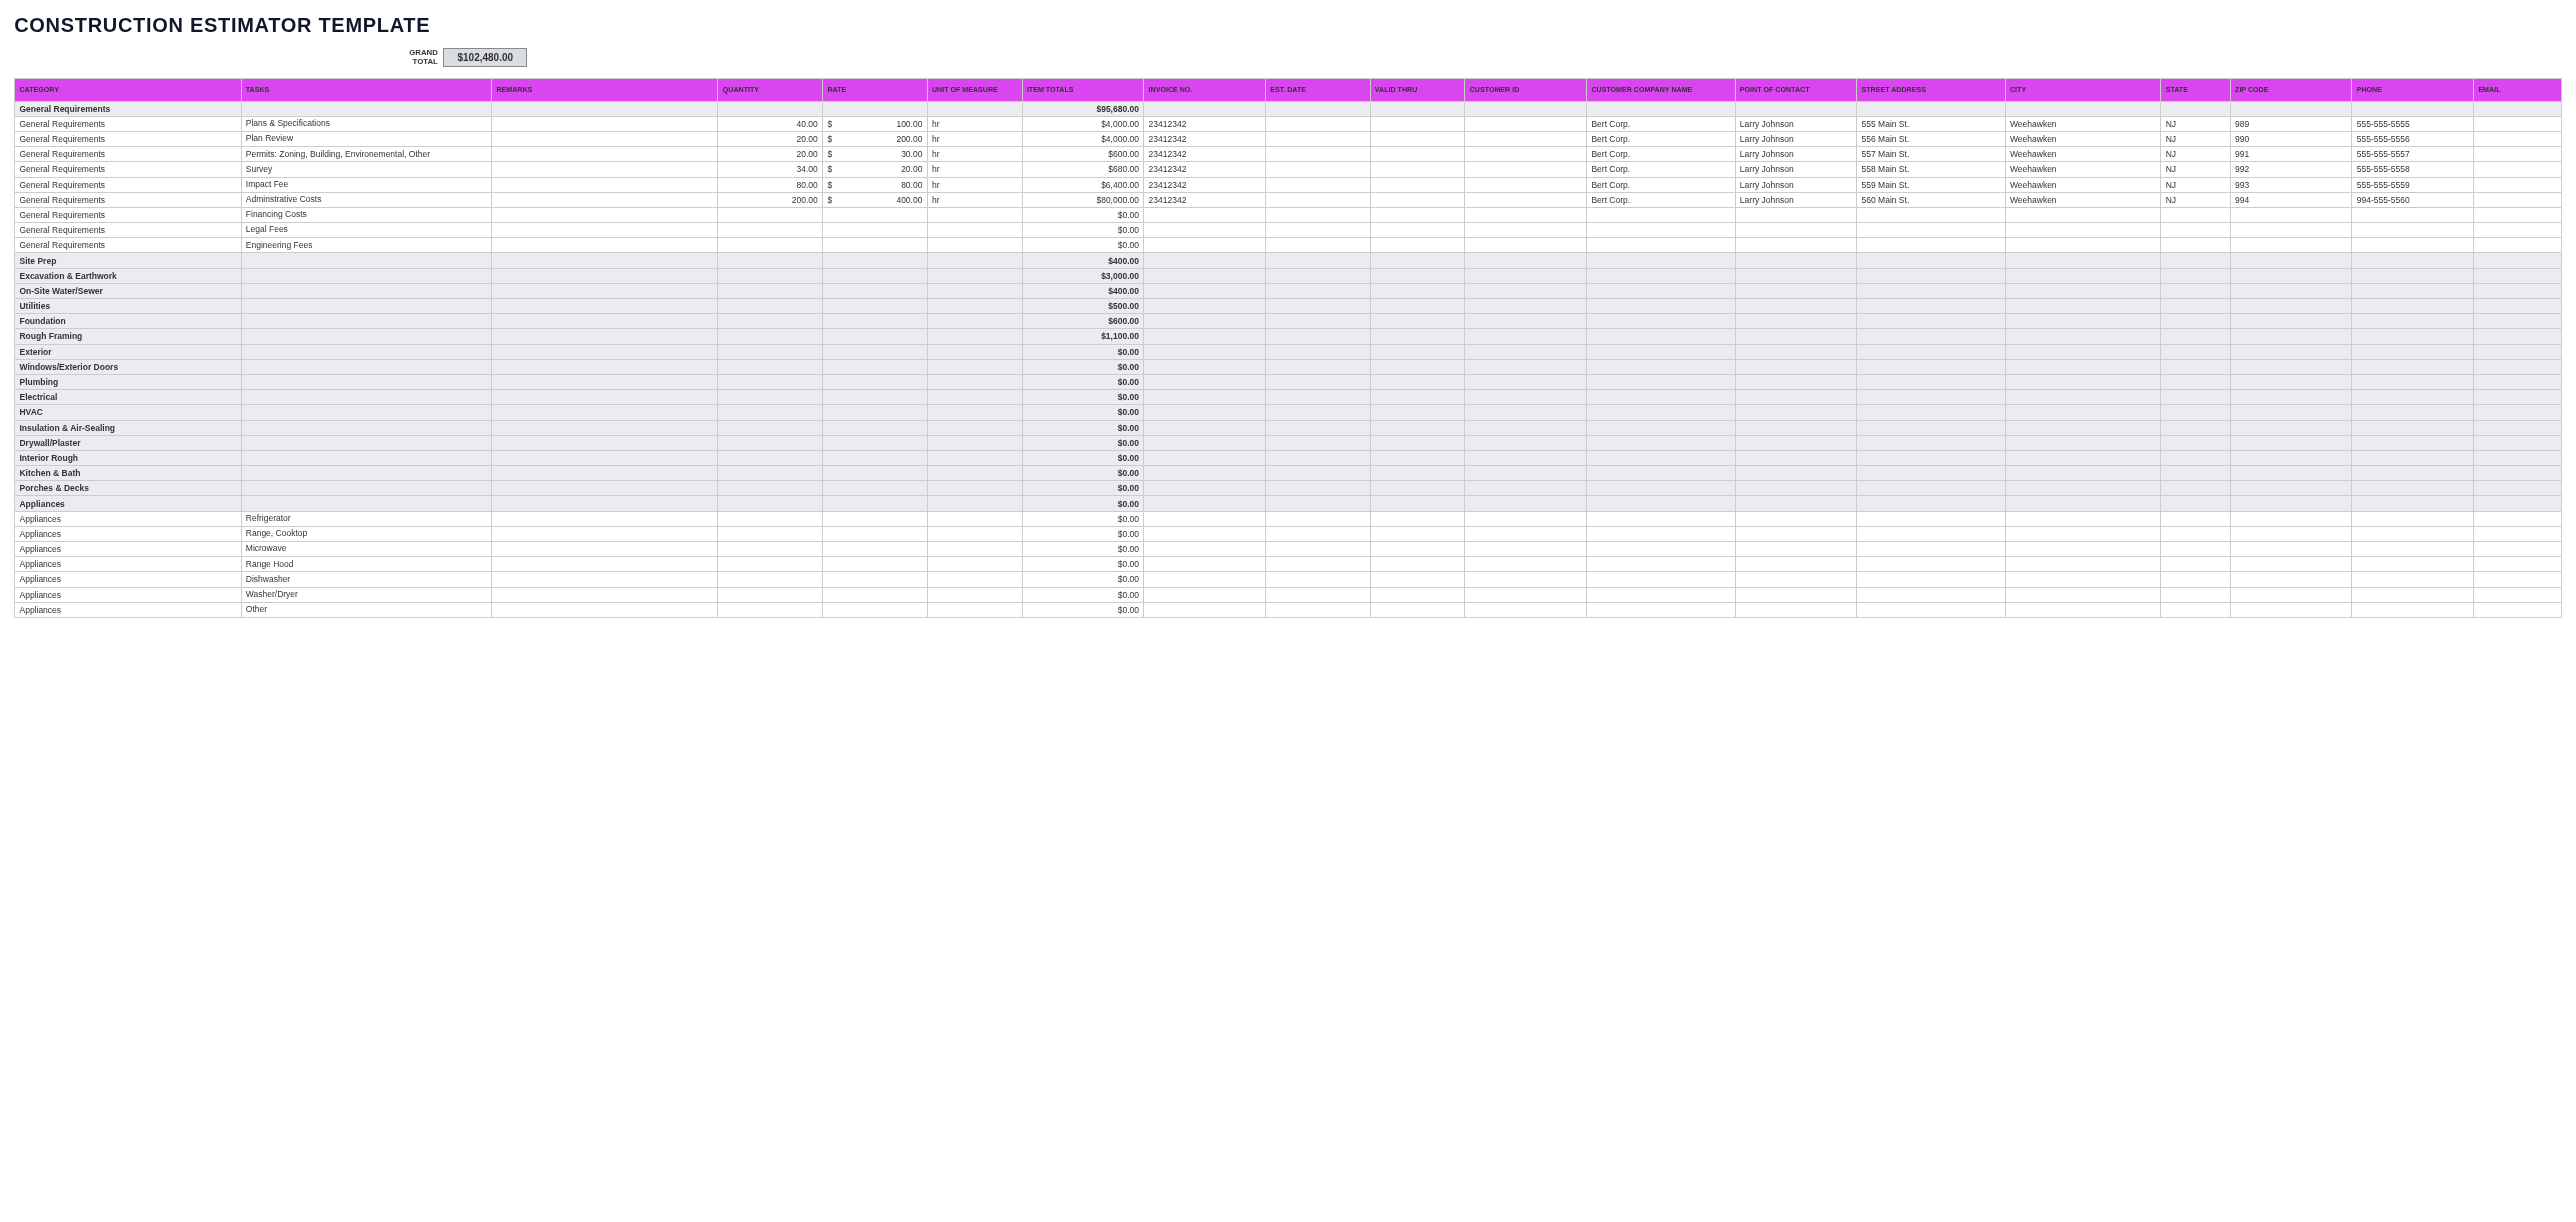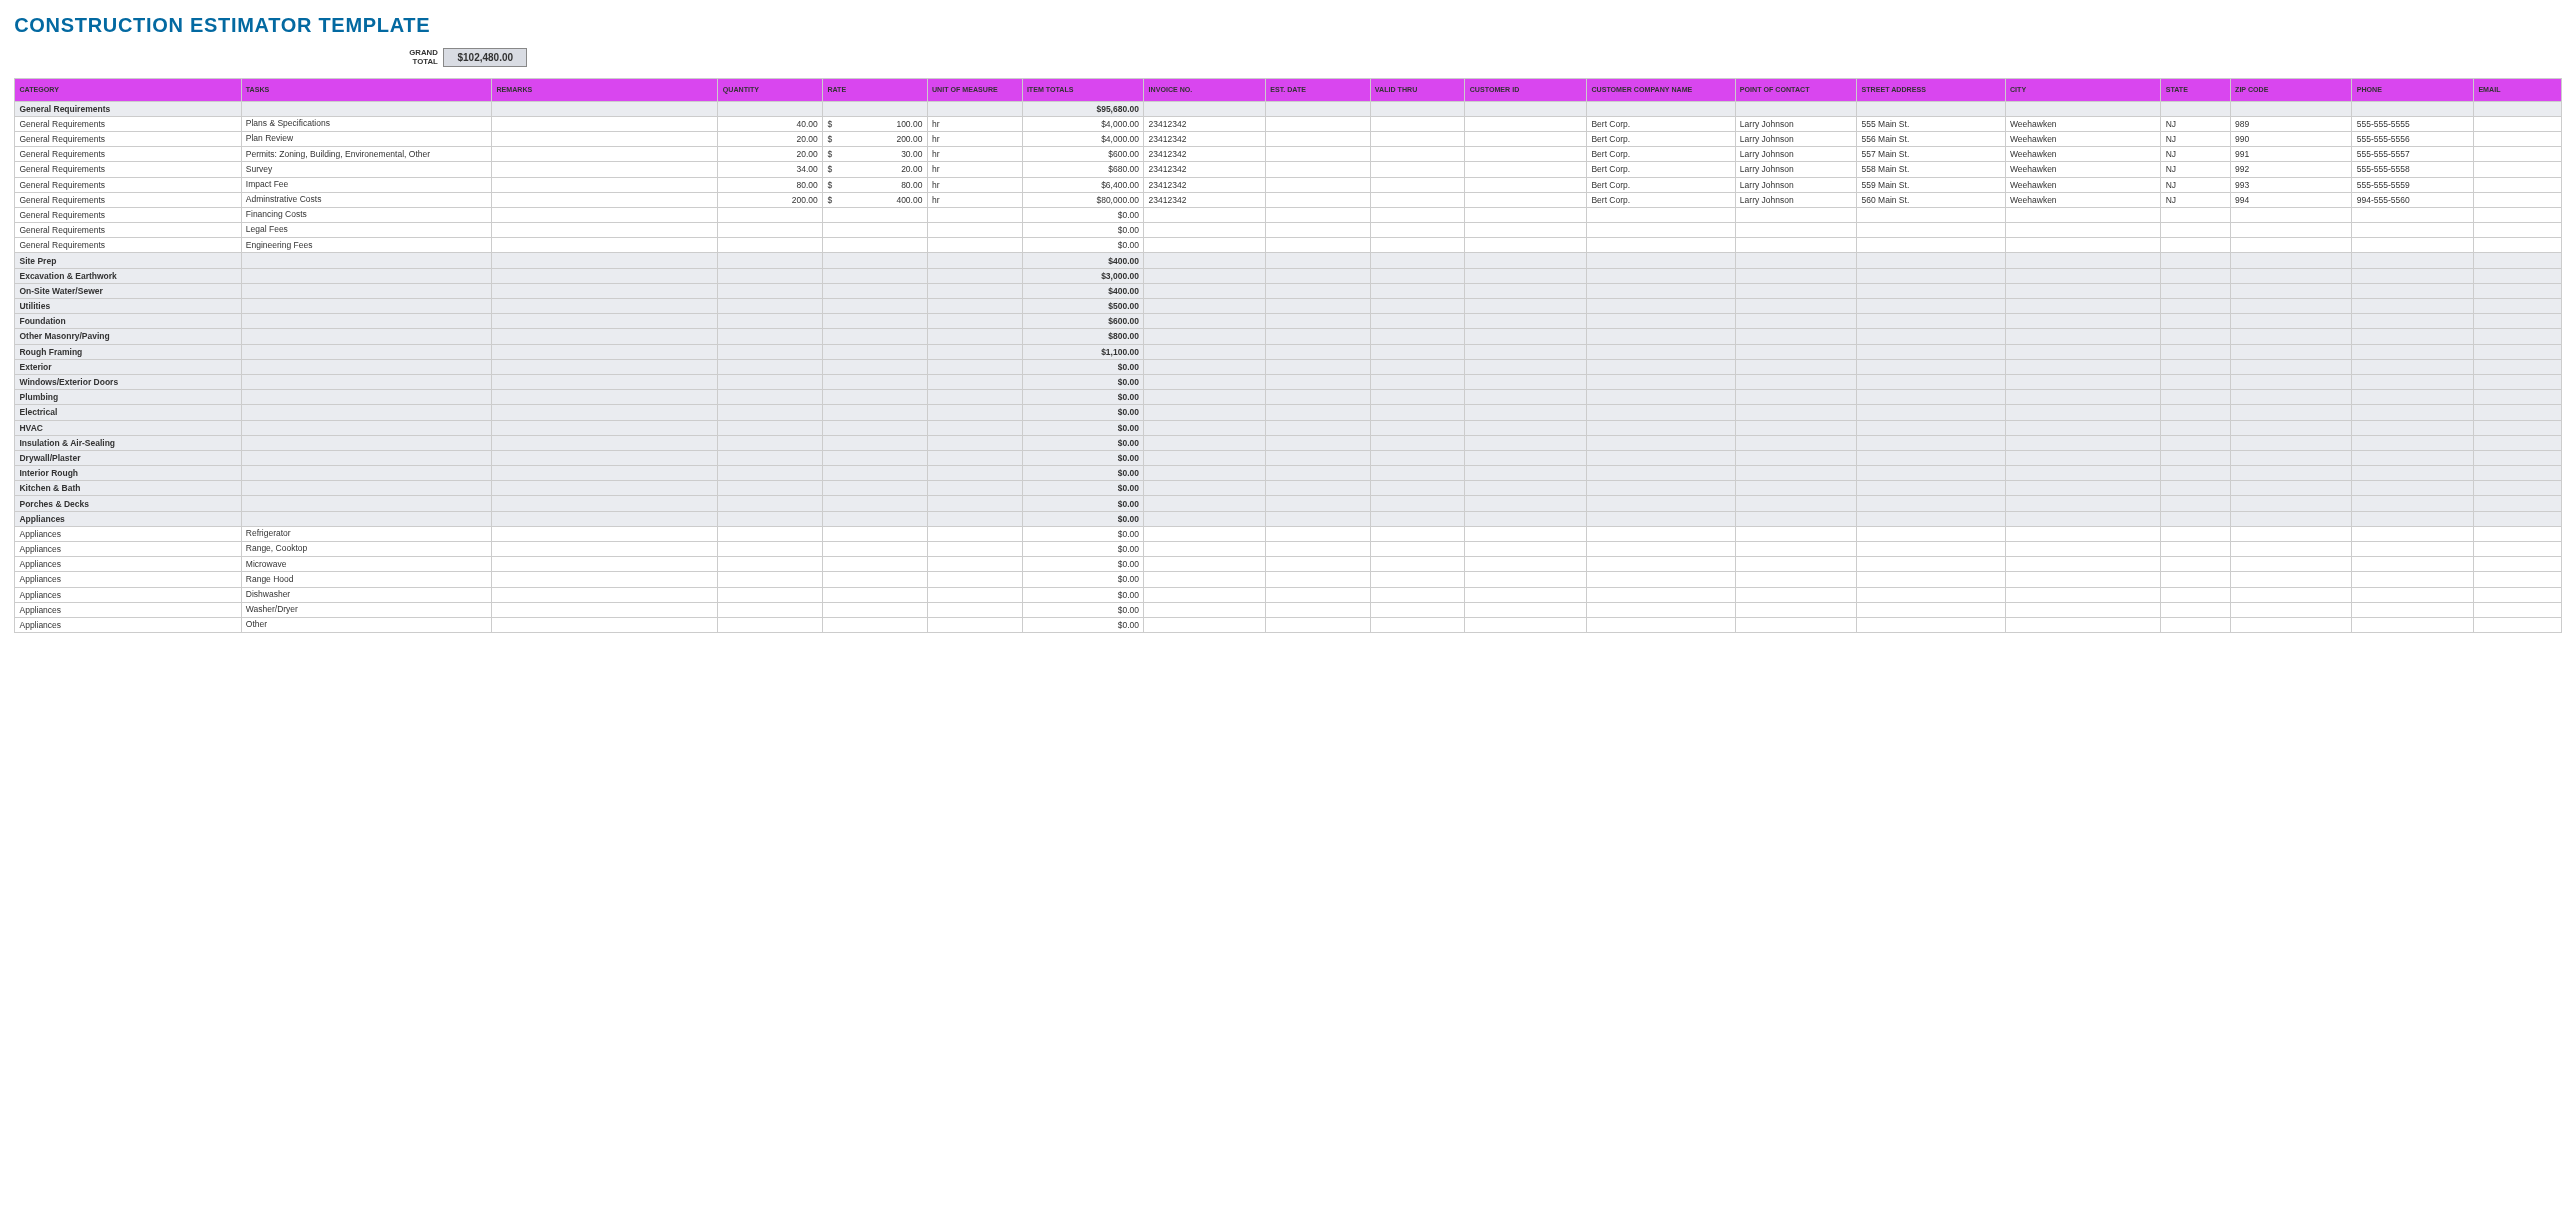--- a/index.html
+++ b/index.html
@@ -7,21 +7,21 @@
     margin: 0;
     padding: 14.2px;
     font-family: Arial, Helvetica, sans-serif;
     background: #fff;
     color: #333;
     font-size: 9.3px;
   }
   .title {
     font-size: 20px;
     font-weight: bold;
-    color: #0369a1;
+    color: #0f172a;
     letter-spacing: 0.7px;
     margin-bottom: 10.7px;
   }
   .grand-total-wrap {
     display: flex;
     align-items: center;
     justify-content: flex-start;
     margin-left: 395px;
     margin-bottom: 10.7px;
   }
@@ -477,41 +477,20 @@
         <td></td>
         <td></td>
         <td></td>
         <td></td>
         <td></td>
         <td></td>
         <td></td>
         <td></td>
       </tr>
       <tr class="section">
-        <td>Other Masonry/Paving</td>
-        <td class="tasks-cell"></td>
-        <td></td>
-        <td class="num"></td>
-        <td class="rate-cell"></td>
-        <td></td>
-        <td class="num">$800.00</td>
-        <td></td>
-        <td></td>
-        <td></td>
-        <td></td>
-        <td></td>
-        <td></td>
-        <td></td>
-        <td></td>
-        <td></td>
-        <td></td>
-        <td></td>
-        <td></td>
-      </tr>
-      <tr class="section">
         <td>Rough Framing</td>
         <td class="tasks-cell"></td>
         <td></td>
         <td class="num"></td>
         <td class="rate-cell"></td>
         <td></td>
         <td class="num">$1,100.00</td>
         <td></td>
         <td></td>
         <td></td>

